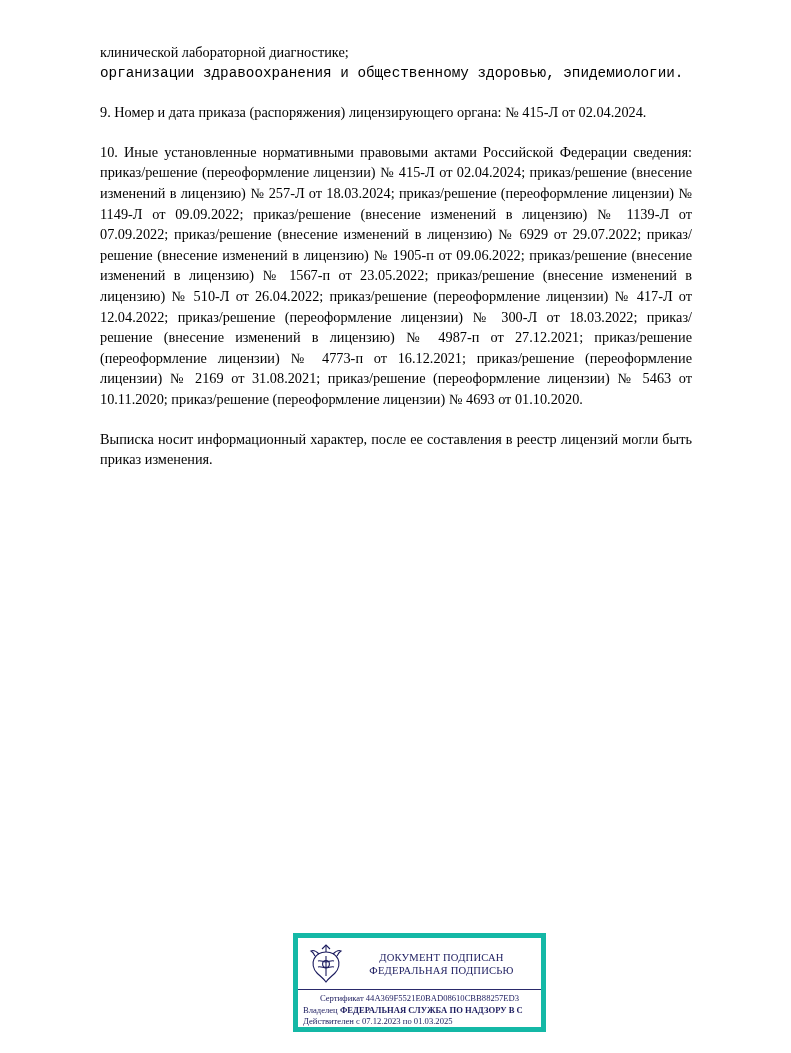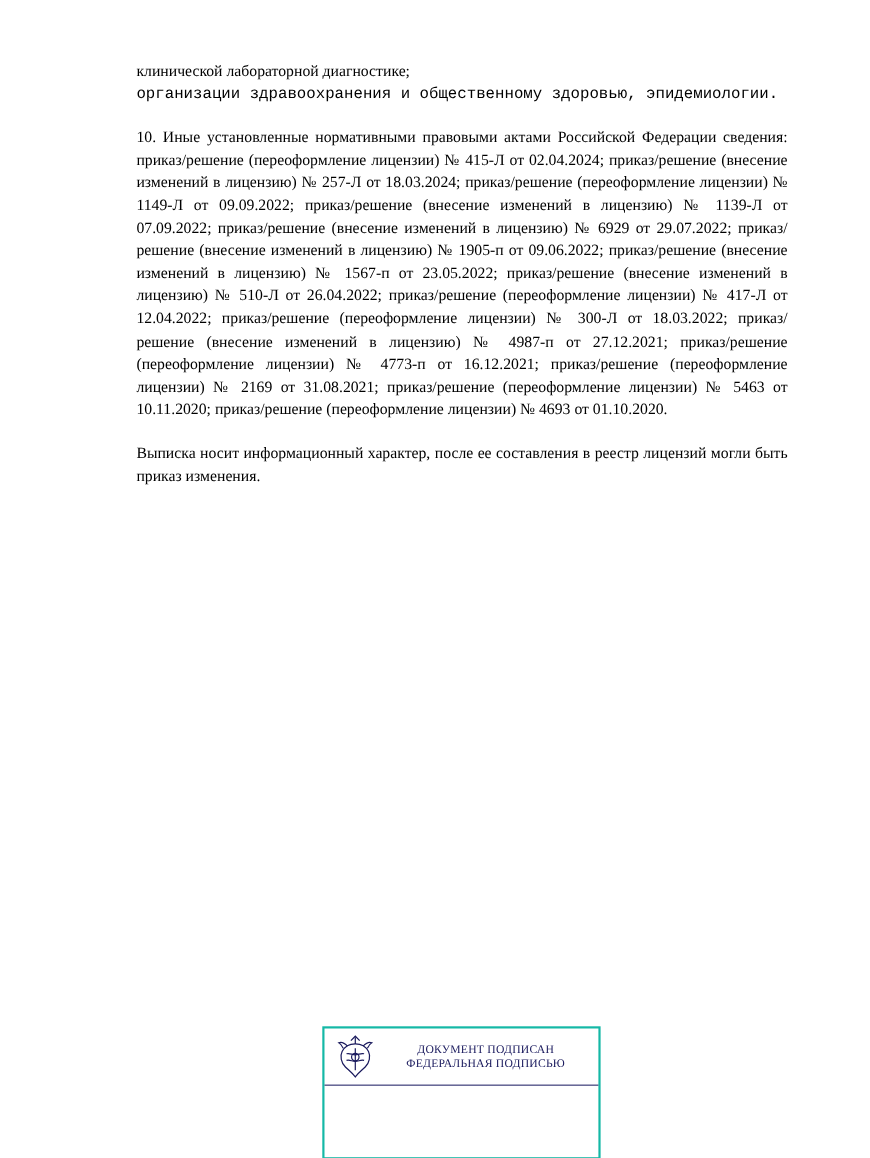--- a/index.html
+++ b/index.html
@@ -16,44 +16,43 @@
     overflow: hidden;
   }
   .page {
     position: absolute;
     inset: 0;
     background: #ffffff;
   }
   .content {
     position: absolute;
     left: 100px;
-    top: 55px;
+    top: 42px;
     width: 592px;
-    margin-left: 24px;
   }
   .para {
     font-size: 14.3px;
     line-height: 20.6px;
     text-align: justify;
     margin: 0;
   }
   .para + .para {
     margin-top: 19px;
   }
   .para.tight + .para.tight {
     margin-top: 0;
     font-family: Liberation Mono, monospace;
   }
   .signature-stamp {
     position: absolute;
     left: 293px;
     top: 933px;
     width: 253px;
-    height: 121px;
-    border: 2px solid #14b8a6;
+    height: 99px;
+    border: 5px solid #14b8a6;
     box-sizing: border-box;
     background: #ffffff;
     font-family: "Liberation Serif", "DejaVu Serif", serif;
     color: #1b1b5e;
   }
   .stamp-top {
     display: flex;
     align-items: center;
     height: 51px;
     padding: 0 4px;
@@ -109,20 +108,21 @@
 </head>
 <body>
 
 <div class="page">
 
   <div class="content">
 
     <p class="para tight">клинической лабораторной диагностике;</p>
     <p class="para tight">организации здравоохранения и общественному здоровью, эпидемиологии.</p>
 
+    <p class="para">9. Номер и дата приказа (распоряжения) лицензирующего органа: № 415-Л от 02.04.2024.</p>
 
     <p class="para">10. Иные установленные нормативными правовыми актами Российской Федерации сведения: приказ/решение (переоформление лицензии) № 415-Л от 02.04.2024; приказ/решение (внесение изменений в лицензию) № 257-Л от 18.03.2024; приказ/решение (переоформление лицензии) № 1149-Л от 09.09.2022; приказ/решение (внесение изменений в лицензию) № 1139-Л от 07.09.2022; приказ/решение (внесение изменений в лицензию) № 6929 от 29.07.2022; приказ/решение (внесение изменений в лицензию) № 1905-п от 09.06.2022; приказ/решение (внесение изменений в лицензию) № 1567-п от 23.05.2022; приказ/решение (внесение изменений в лицензию) № 510-Л от 26.04.2022; приказ/решение (переоформление лицензии) № 417-Л от 12.04.2022; приказ/решение (переоформление лицензии) № 300-Л от 18.03.2022; приказ/решение (внесение изменений в лицензию) № 4987-п от 27.12.2021; приказ/решение (переоформление лицензии) № 4773-п от 16.12.2021; приказ/решение (переоформление лицензии) № 2169 от 31.08.2021; приказ/решение (переоформление лицензии) № 5463 от 10.11.2020; приказ/решение (переоформление лицензии) № 4693 от 01.10.2020.</p>
 
     <p class="para">Выписка носит информационный характер, после ее составления в реестр лицензий могли быть приказ изменения.</p>
 
   </div>
 
   <div class="signature-stamp">
     <div class="stamp-top">
       <div class="stamp-emblem">
@@ -139,15 +139,20 @@
             <path d="M15 6 L19 2 L23 6"></path>
           </g>
         </svg>
       </div>
       <div class="stamp-title">
         <div>ДОКУМЕНТ ПОДПИСАН</div>
         <div>ФЕДЕРАЛЬНАЯ ПОДПИСЬЮ</div>
       </div>
     </div>
     <div class="stamp-divider"></div>
+    <div class="stamp-bottom">
+      <div class="line center">Сертификат 44A369F5521E0BAD08610CBB88257ED3</div>
+      <div class="line"><span>Владелец</span> <span class="bold">ФЕДЕРАЛЬНАЯ СЛУЖБА ПО НАДЗОРУ В С</span></div>
+      <div class="line">Действителен с 07.12.2023 по 01.03.2025</div>
+    </div>
   </div>
 
 </div>
 
 </body></html>

